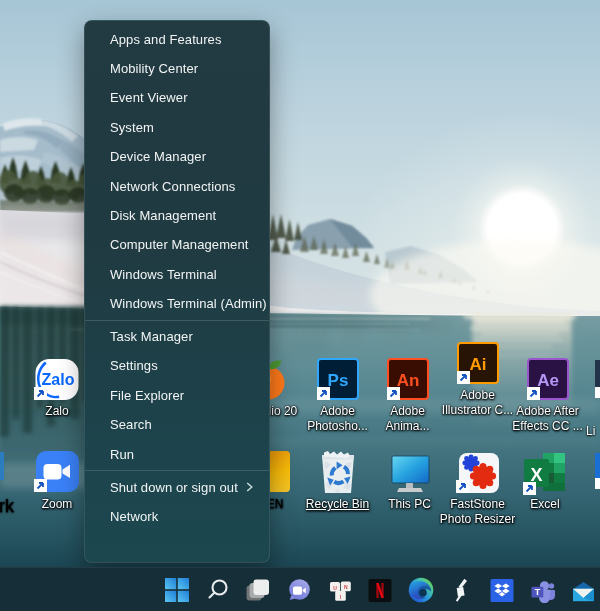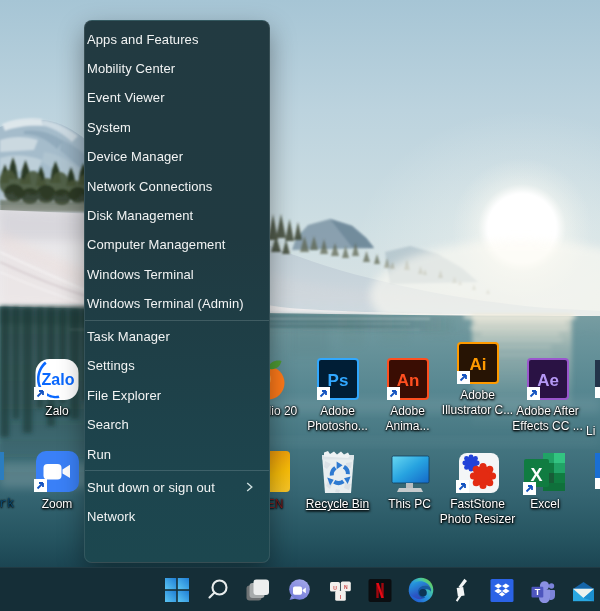--- a/index.html
+++ b/index.html
@@ -6,21 +6,21 @@
   #screen{position:relative;width:600px;height:611px;overflow:hidden;
     font-family:"Liberation Sans",sans-serif;background:#a9c8d7;}
   #wall{position:absolute;left:0;top:0;}
   
   #menu{position:absolute;left:84px;top:20px;width:186px;height:543px;
     box-sizing:border-box;border-radius:8px;
     background:linear-gradient(180deg,#223a41 0%,#203a41 40%,#1e4048 65%,#1d454e 85%,#1c474f 100%);
     border:1px solid rgba(120,140,145,0.25);
     box-shadow:0 10px 26px rgba(0,0,0,0.38);
     padding:3.5px 0;color:#f2f4f4;font-size:13px;letter-spacing:-0.1px;}
-  .mi{height:29.4px;display:flex;align-items:center;padding-left:2px;
+  .mi{height:29.4px;display:flex;align-items:center;padding-left:25px;
       letter-spacing:0.1px;position:relative;white-space:nowrap;}
   .sep{height:1px;background:rgba(180,200,205,0.22);margin:1.25px 0;}
   .chev{position:absolute;right:16px;top:50%;transform:translateY(-50%);}
   
   .dicon{position:absolute;width:76px;text-align:center;color:#fff;}
   .dicon .ic{height:42px;position:relative;margin-bottom:4px;}
   .dicon .lbl{font-size:12px;line-height:14.8px;
     text-shadow:0 1px 2px #000,0 0 2px #000,1px 1px 3px rgba(0,0,0,0.95);}
   
   #taskbar{position:absolute;left:0;top:567px;width:600px;height:44px;
@@ -443,23 +443,23 @@
       <g>
             <rect x="0" y="31" width="13" height="13" fill="#fff"></rect>
             <path d="M3.5,40.5 L9,35 M9,35 L9,39 M9,35 L5,35" stroke="#1553c0" stroke-width="1.8" fill="none"></path>
           </g>
     </svg>
       </div>
     <div class="lbl">Excel</div>
   </div>
 
   <div style="position:absolute;left:0;top:452px;width:4px;height:28px;background:#2b7dc0;"></div>
-  <div style="position:absolute;left:-1px;top:496px;color:#0c4a6e;font-size:13px;font-family:Liberation Mono, monospace;text-shadow:0 1px 2px #000,0 0 2px #000;">rk</div>
+  <div style="position:absolute;left:-1px;top:496px;color:#000000;font-size:18px;font-family:Liberation Sans, sans-serif;text-shadow:0 1px 2px #000,0 0 2px #000;">rk</div>
   <div style="position:absolute;left:261px;top:451px;width:29px;height:41px;background:linear-gradient(160deg,#e8930c,#f7bc08 55%,#f6c52a);border-radius:4px;"></div>
-  <div class="lbl" style="position:absolute;left:255px;top:497px;width:40px;text-align:center;color:#7f1d1d;font-size:12px;text-shadow:0 1px 2px #000,0 0 2px #000;">EN</div>
+  <div class="lbl" style="position:absolute;left:255px;top:497px;width:40px;text-align:center;color:#000000;font-size:12px;text-shadow:0 1px 2px #000,0 0 2px #000;">EN</div>
   <div style="position:absolute;left:595px;top:360px;width:5px;height:36px;background:#23344a;"></div>
   <div style="position:absolute;left:595px;top:387px;width:5px;height:11px;background:#fff;"></div>
   <div class="lbl" style="position:absolute;left:586px;top:424px;width:30px;text-align:left;color:#fff;font-size:12px;text-shadow:0 1px 2px #000,0 0 2px #000;">Li</div>
   <div style="position:absolute;left:595px;top:453px;width:5px;height:36px;background:#1a6fd4;"></div>
   <div style="position:absolute;left:595px;top:478px;width:5px;height:11px;background:#fff;"></div>
 
   <div id="menu">
     <div class="mi">Apps and Features</div>
     <div class="mi">Mobility Center</div>
     <div class="mi">Event Viewer</div>

